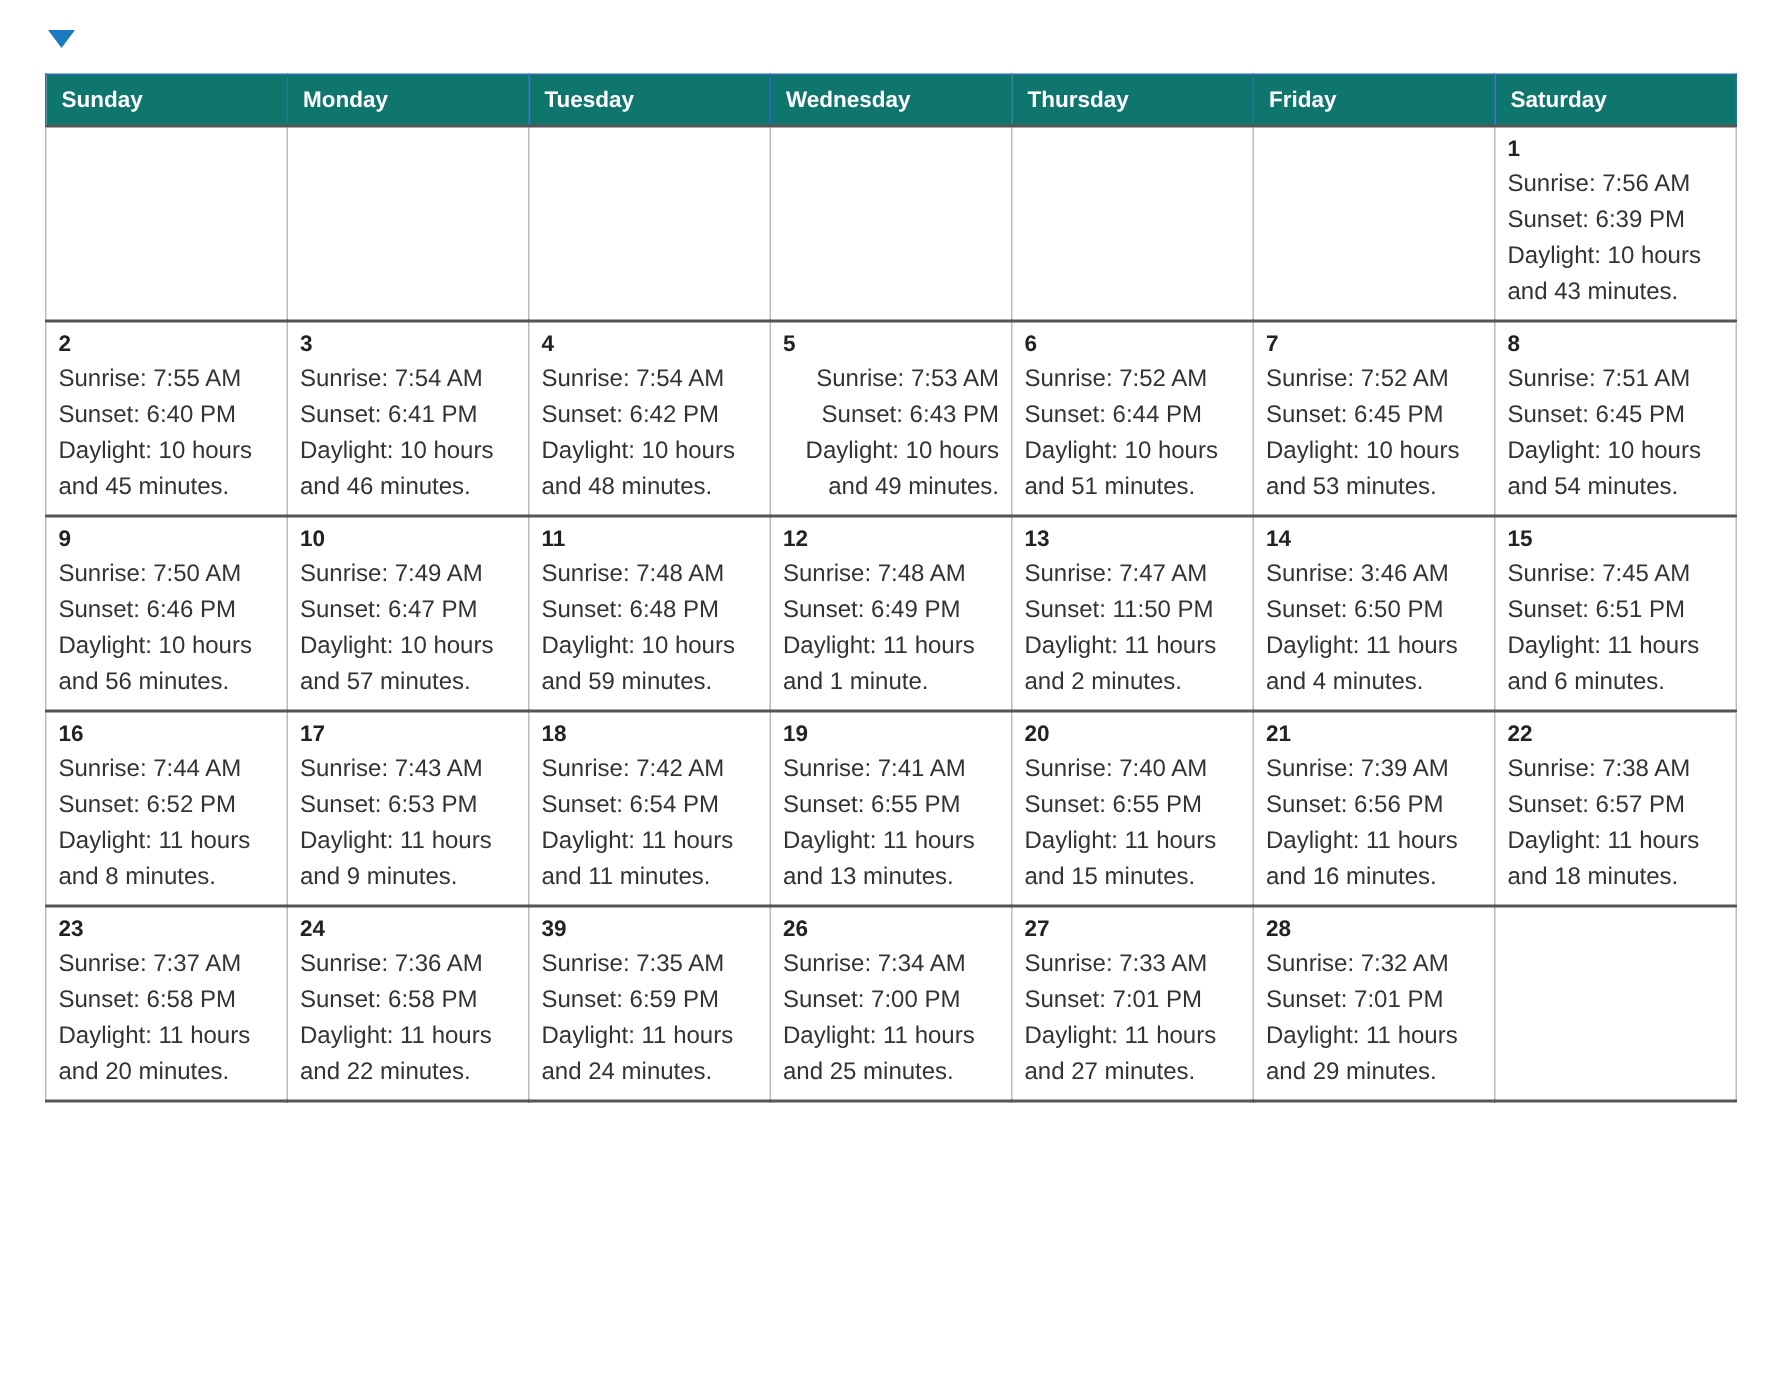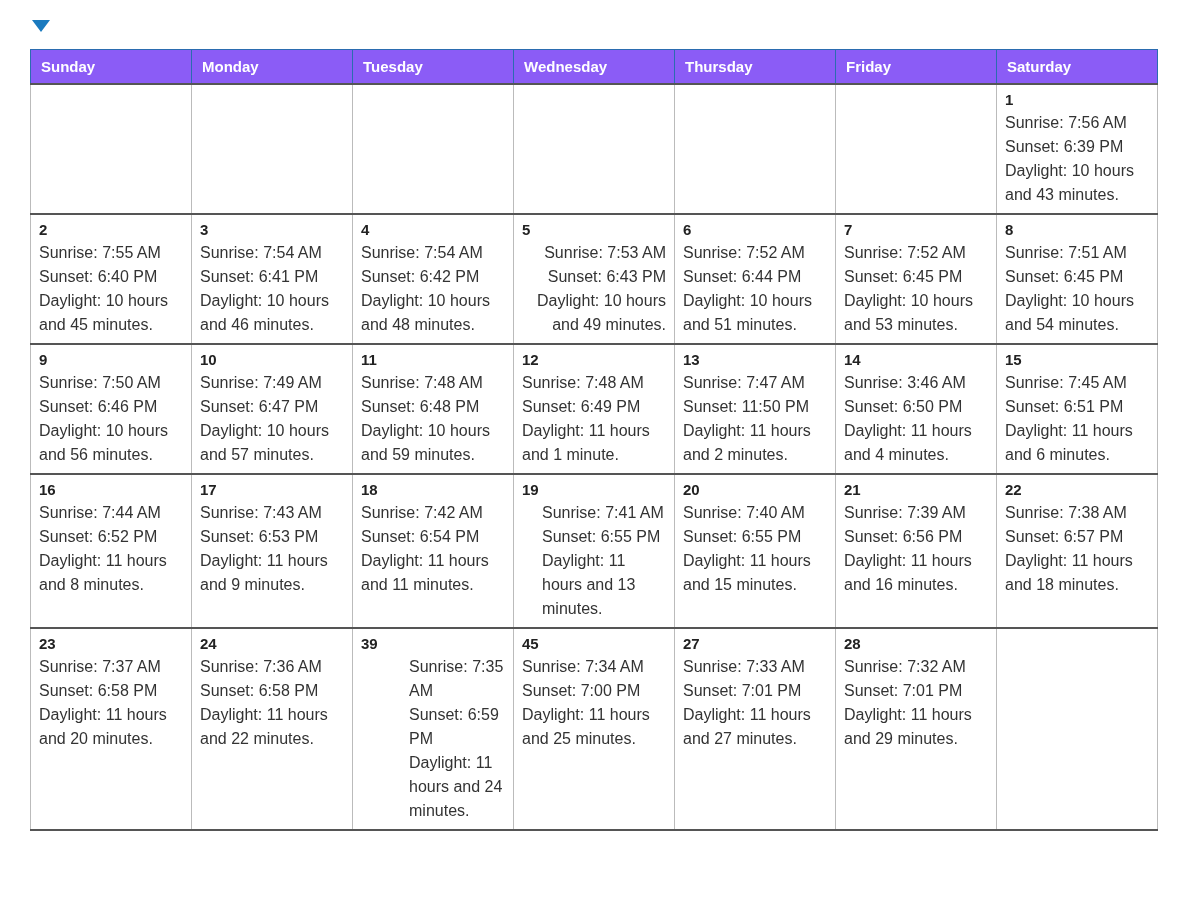--- a/index.html
+++ b/index.html
@@ -52,21 +52,21 @@
       font-size: 20px;
       color: #444;
       margin-top: 4px;
     }
     .calendar {
       width: 100%;
       border-collapse: collapse;
       border: 1px solid #999;
     }
     .calendar th {
-      background-color: #8b5cf6;
+      background-color: #0f766e;
       color: #fff;
       font-size: 15px;
       font-weight: bold;
       padding: 8px 10px;
       text-align: left;
       border: 1px solid #2b6cb0;
     }
     .calendar td {
       vertical-align: top;
       padding: 6px 8px;
@@ -246,21 +246,21 @@
 Daylight: 11 hours and 9 minutes.</div>
         </td>
         <td>
           <span class="day-number">18</span>
           <div class="day-info" style="white-space: pre-line;">Sunrise: 7:42 AM
 Sunset: 6:54 PM
 Daylight: 11 hours and 11 minutes.</div>
         </td>
         <td>
           <span class="day-number">19</span>
-          <div class="day-info" style="white-space: pre-line; margin-left: 20px;">Sunrise: 7:41 AM
+          <div class="day-info" style="white-space: pre-line;">Sunrise: 7:41 AM
 Sunset: 6:55 PM
 Daylight: 11 hours and 13 minutes.</div>
         </td>
         <td>
           <span class="day-number">20</span>
           <div class="day-info" style="white-space: pre-line;">Sunrise: 7:40 AM
 Sunset: 6:55 PM
 Daylight: 11 hours and 15 minutes.</div>
         </td>
         <td>
@@ -284,26 +284,26 @@
 Daylight: 11 hours and 20 minutes.</div>
         </td>
         <td>
           <span class="day-number">24</span>
           <div class="day-info" style="white-space: pre-line;">Sunrise: 7:36 AM
 Sunset: 6:58 PM
 Daylight: 11 hours and 22 minutes.</div>
         </td>
         <td>
           <span class="day-number">39</span>
-          <div class="day-info" style="white-space: pre-line; margin-left: 48px;">Sunrise: 7:35 AM
+          <div class="day-info" style="white-space: pre-line;">Sunrise: 7:35 AM
 Sunset: 6:59 PM
 Daylight: 11 hours and 24 minutes.</div>
         </td>
         <td>
-          <span class="day-number">45</span>
+          <span class="day-number">26</span>
           <div class="day-info" style="white-space: pre-line;">Sunrise: 7:34 AM
 Sunset: 7:00 PM
 Daylight: 11 hours and 25 minutes.</div>
         </td>
         <td>
           <span class="day-number">27</span>
           <div class="day-info" style="white-space: pre-line;">Sunrise: 7:33 AM
 Sunset: 7:01 PM
 Daylight: 11 hours and 27 minutes.</div>
         </td>

